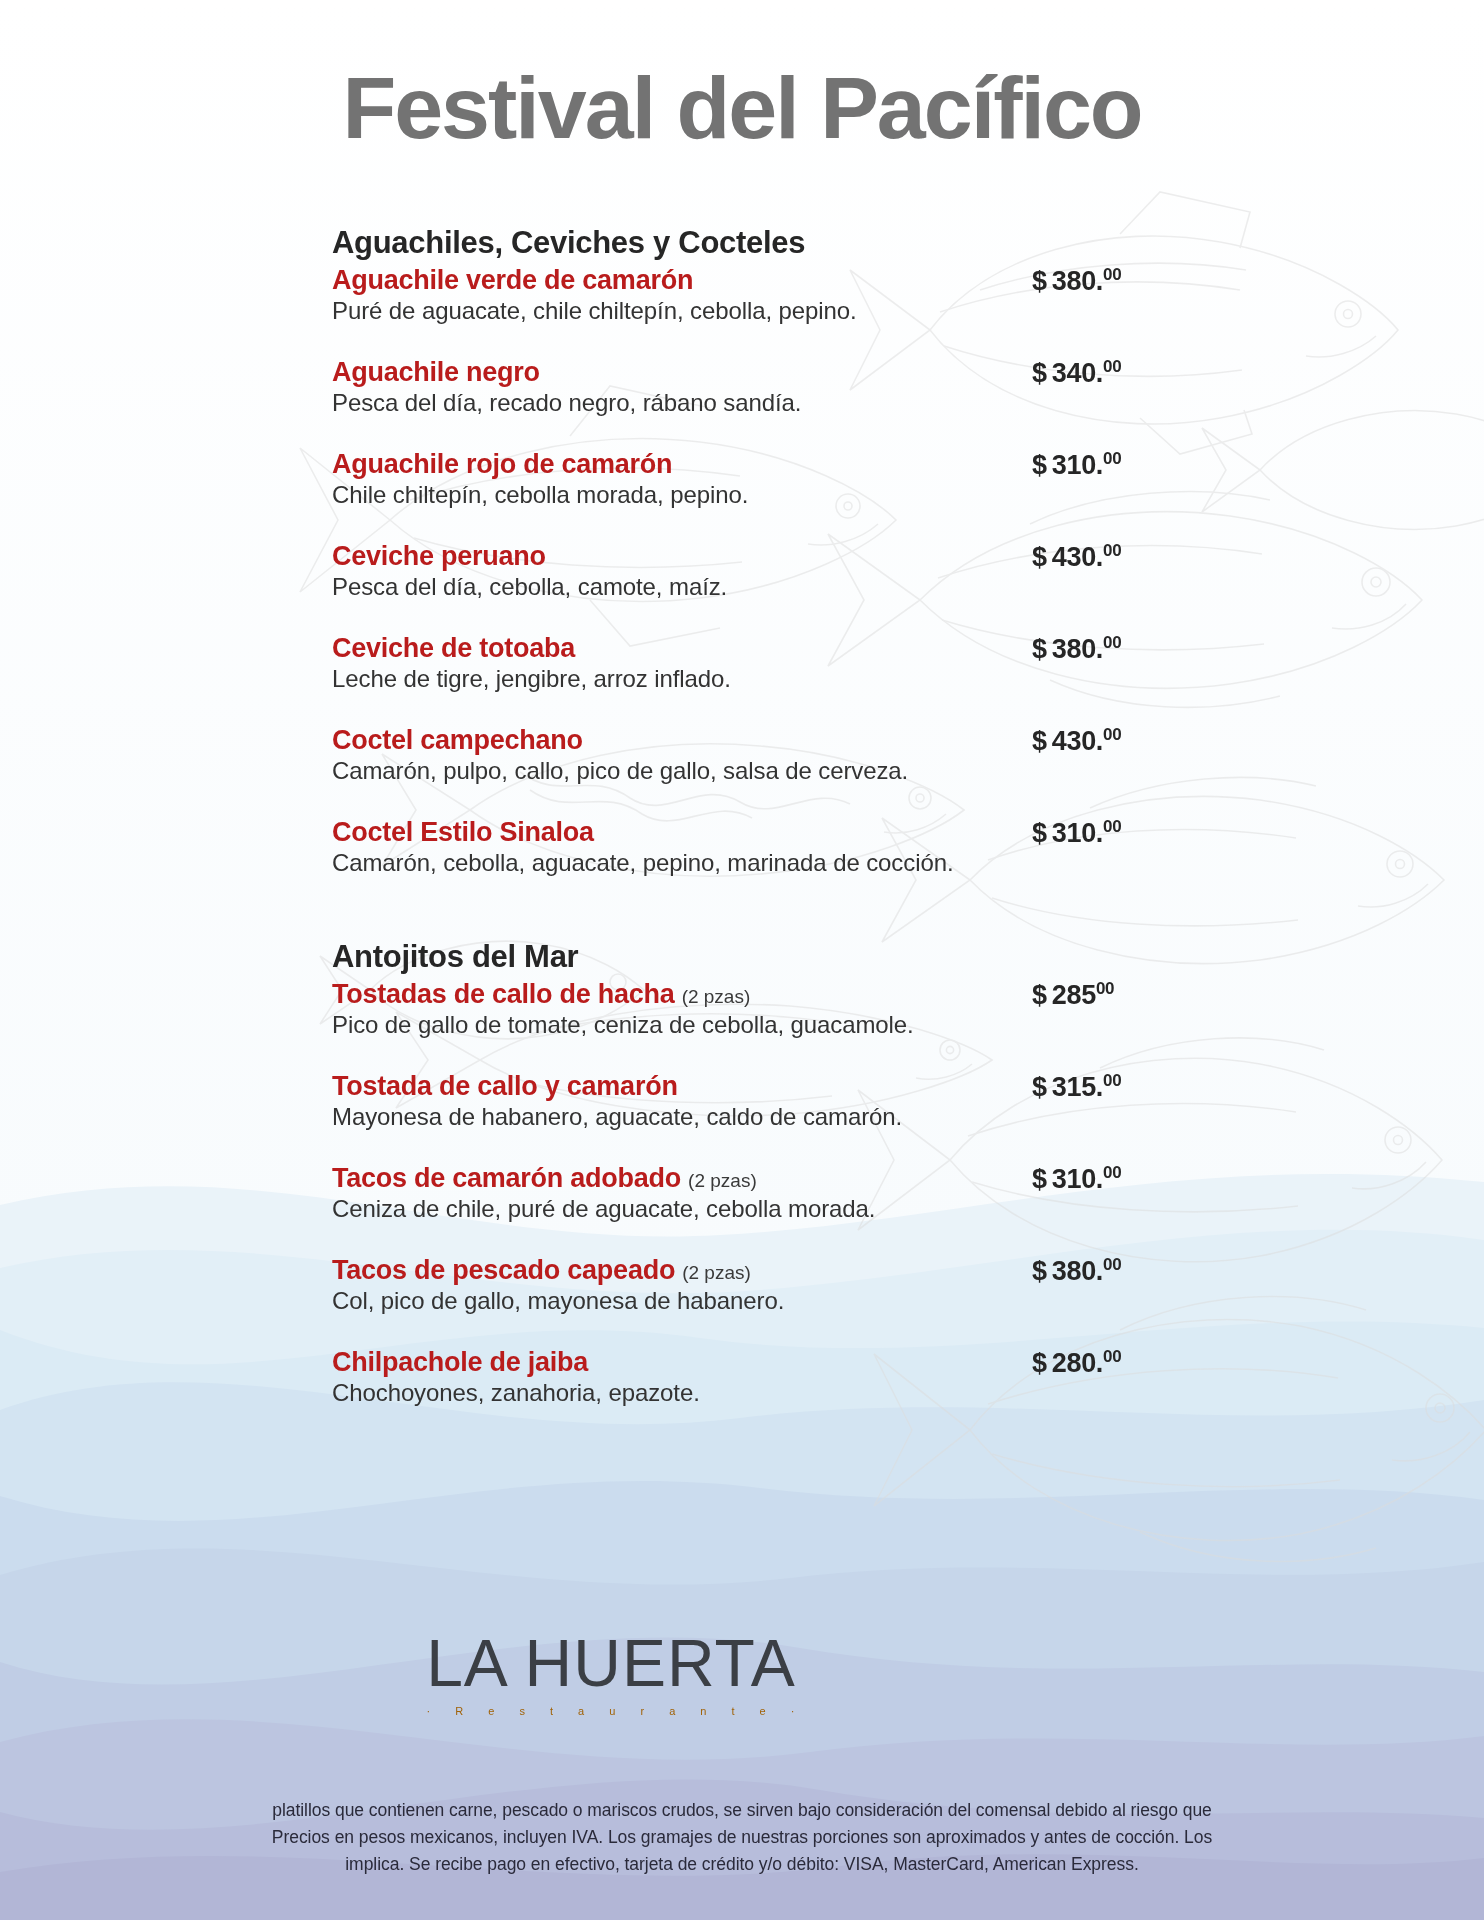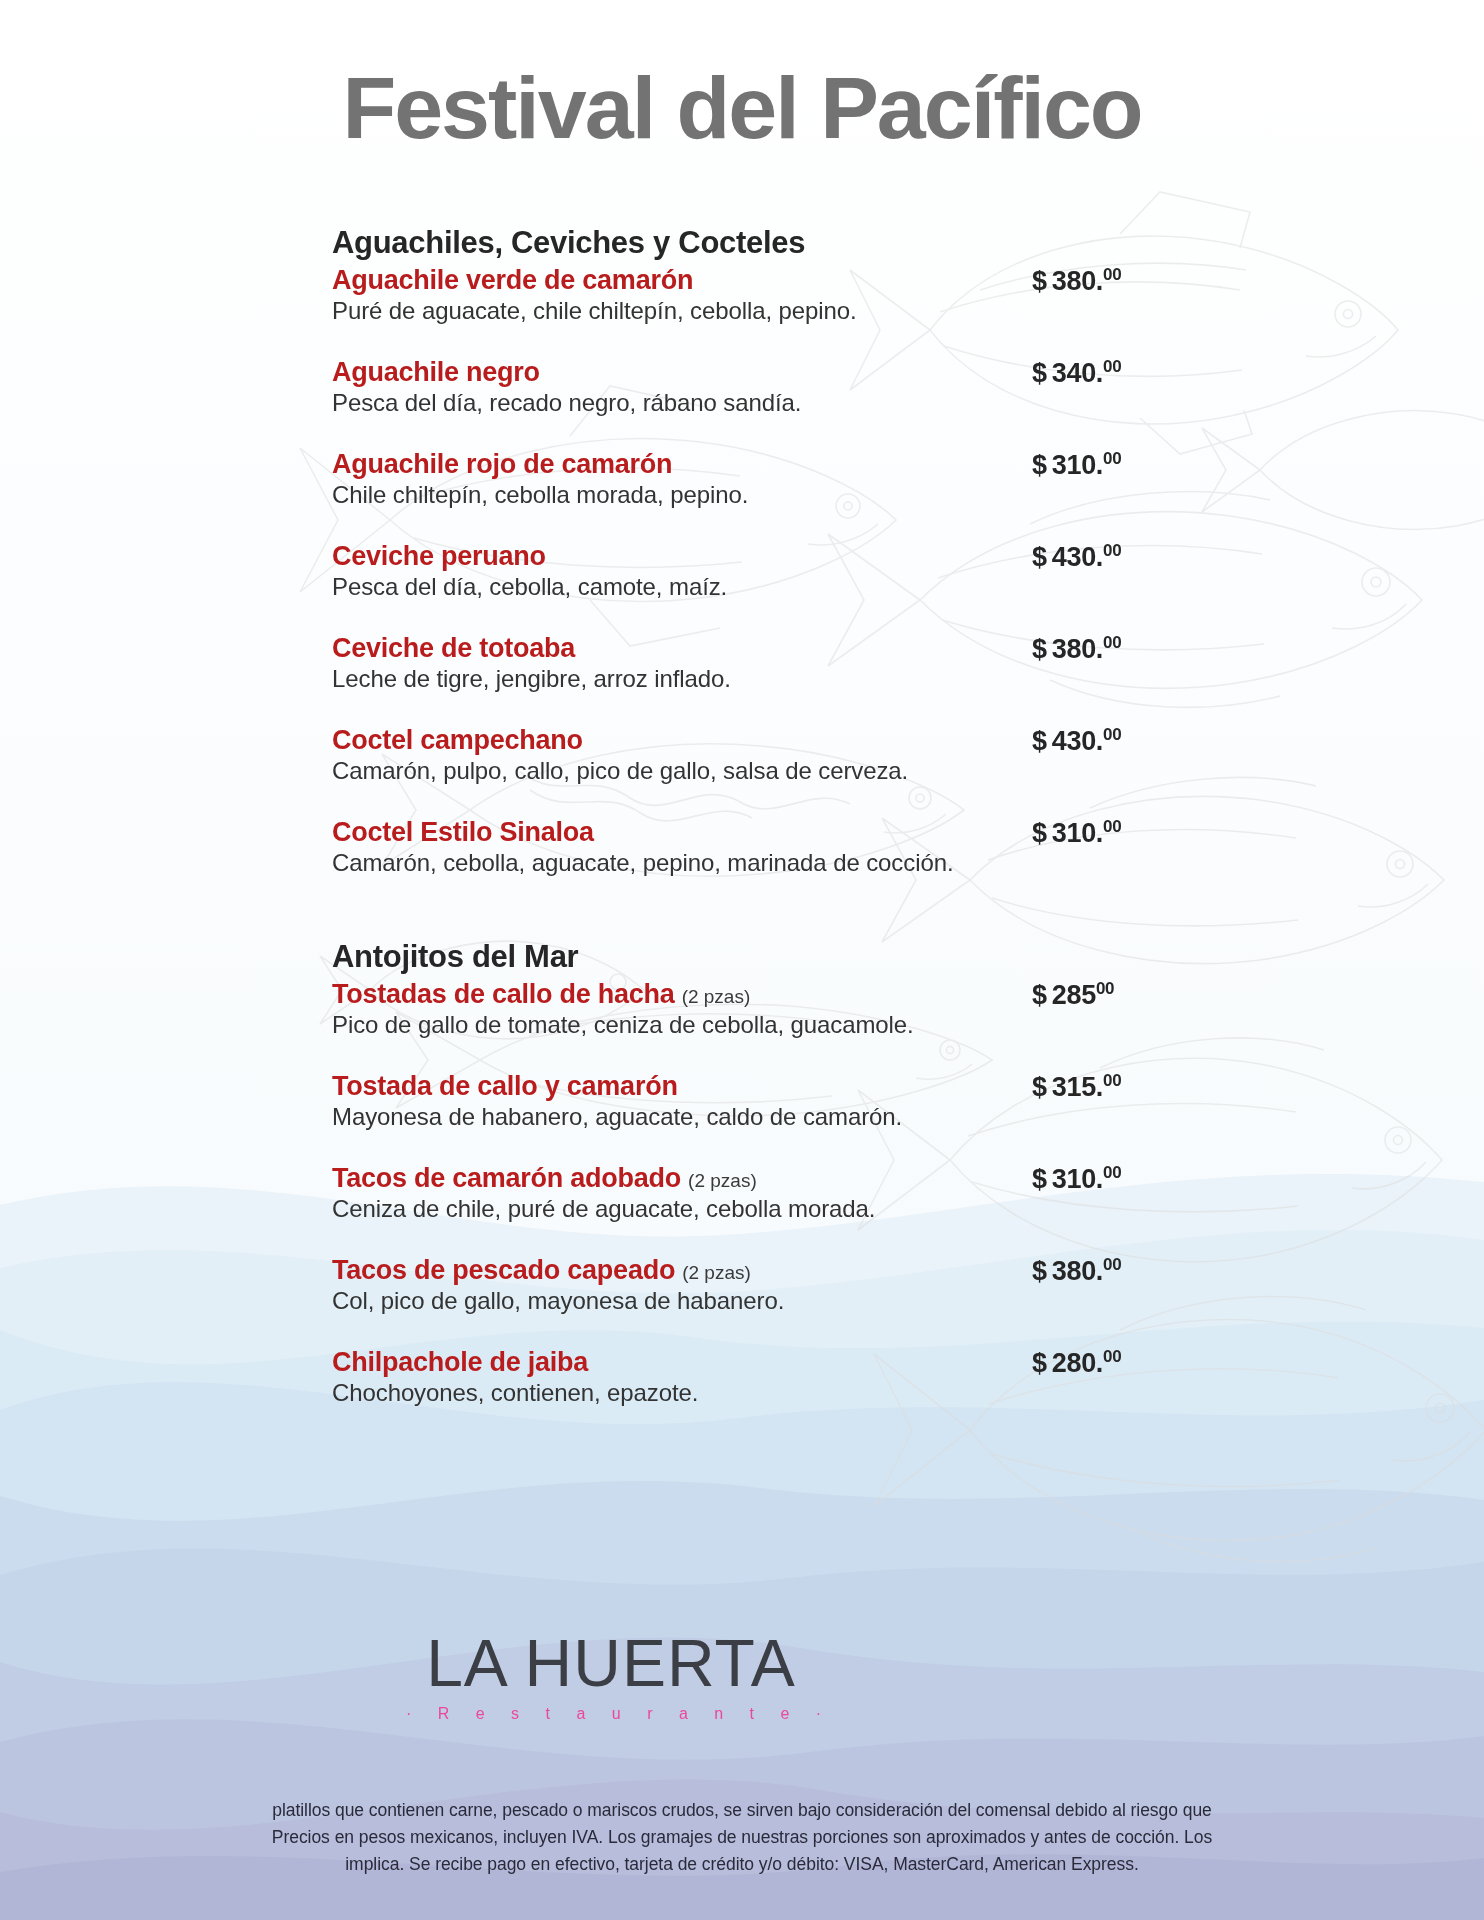--- a/index.html
+++ b/index.html
@@ -62,21 +62,21 @@
 
   
   .logos { position:absolute; top:1580px; left:0; width:1320px; height:230px; }
 
   .logo-huerta { position:absolute; left:396px; top:50px; width:430px; text-align:center; }
   .logo-huerta .wordmark {
     font-size:66px; font-weight:400; letter-spacing:1px;
     color:#3b3f45; line-height:1; white-space:nowrap;
   }
   .logo-huerta .sub {
-    font-size:16px; letter-spacing:11px; color:#ec4899;
+    font-size:11px; letter-spacing:11px; color:#a16207;
     margin-top:9px; padding-left:10px; white-space:nowrap;
   }
 
   .logo-camino { position:absolute; left:880px; top:0px; width:240px; text-align:center; }
   .logo-camino .mark { width:108px; height:112px; margin:0 auto; display:block; }
   .logo-camino .cr-name {
     font-size:36px; font-weight:700; color:#1b1b22;
     letter-spacing:-1.2px; line-height:1;
     margin-top:6px; transform:scaleY(1.32); transform-origin:top center;
     white-space:nowrap;
@@ -357,21 +357,21 @@
         <div class="price">
           <span class="cur">$</span><span>380.</span><span class="cents">00</span>
         </div>
       </div>
 
       <div class="item">
         <div class="item-row">
           <span class="item-name">Chilpachole de jaiba</span>
           <span class="item-qty"></span>
         </div>
-        <div class="item-desc">Chochoyones, contienen, epazote.</div>
+        <div class="item-desc">Chochoyones, zanahoria, epazote.</div>
         <div class="price">
           <span class="cur">$</span><span>280.</span><span class="cents">00</span>
         </div>
       </div>
     </div>
 
   </div>
 
   <div class="logos">
 

